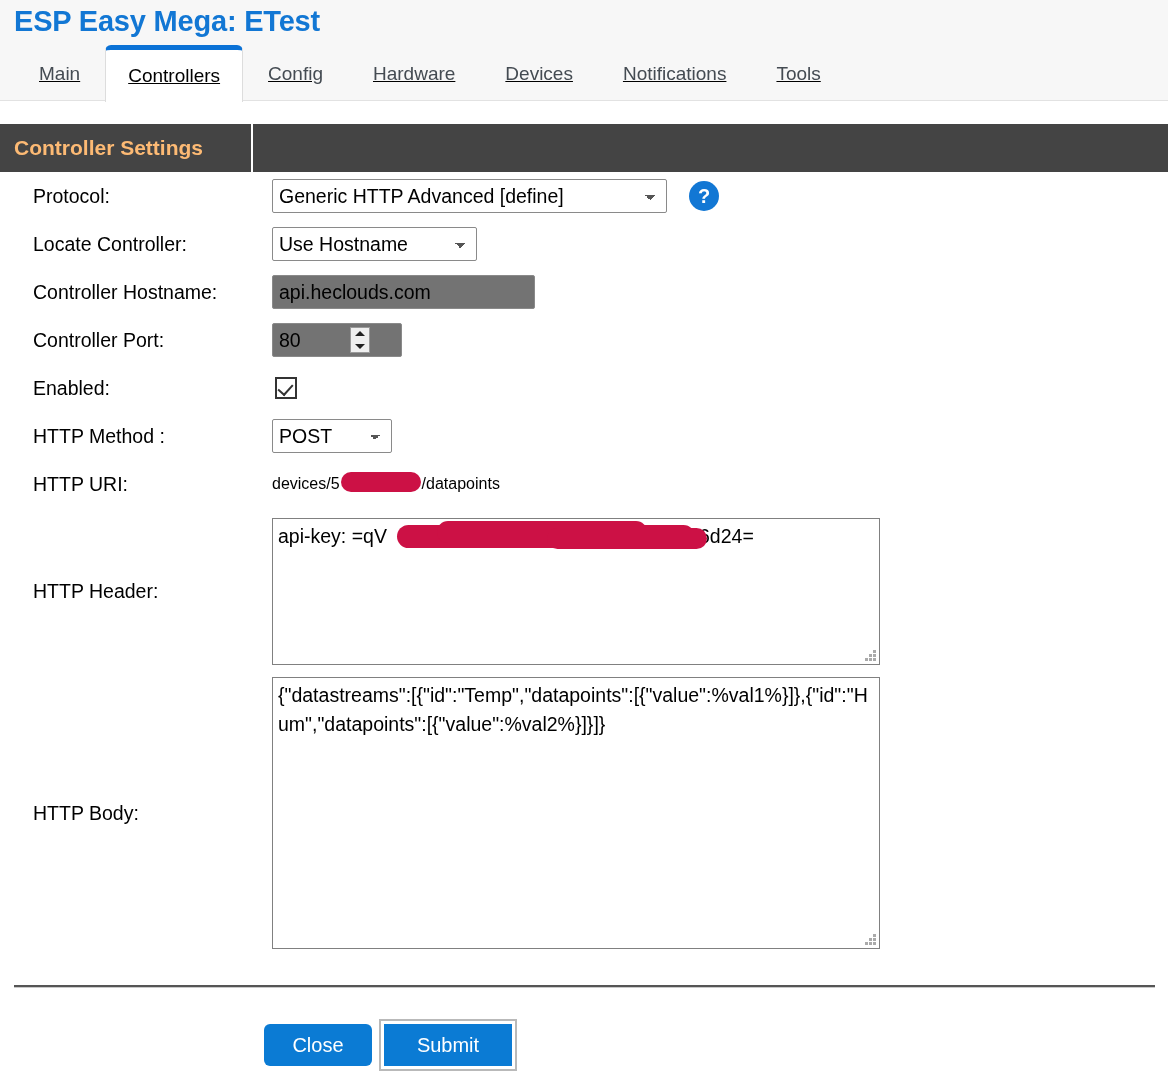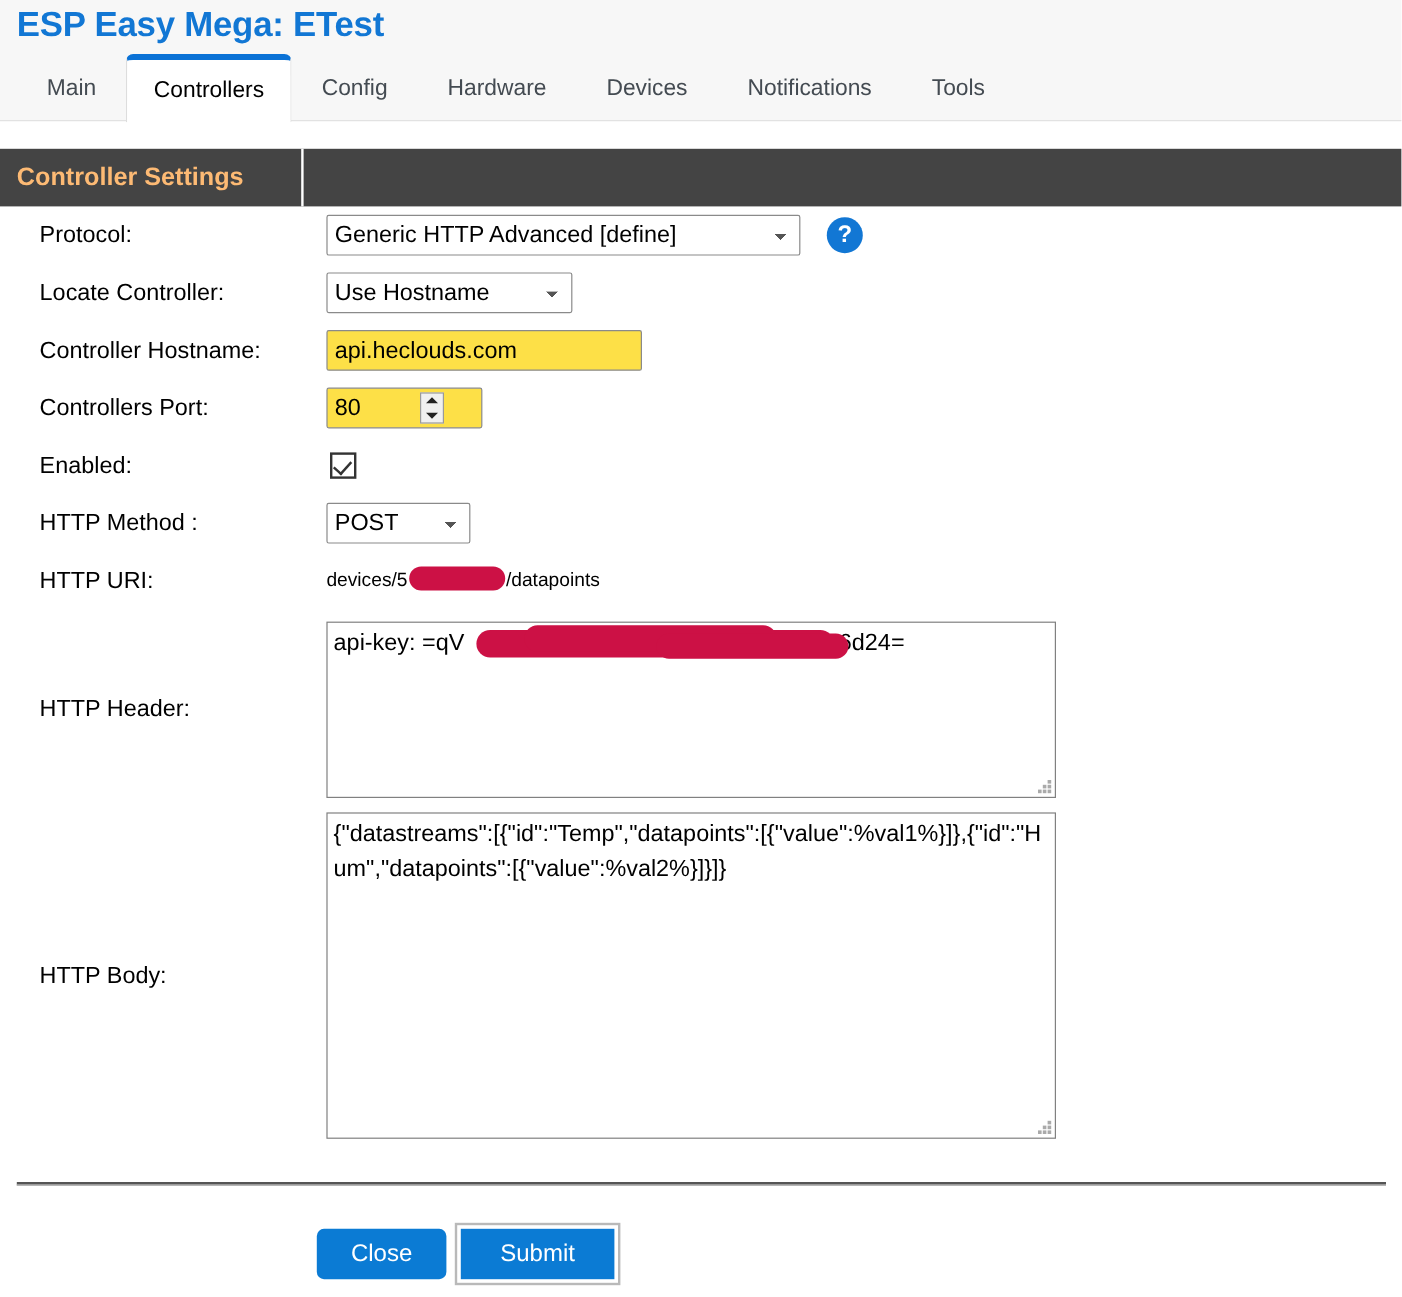--- a/index.html
+++ b/index.html
@@ -36,20 +36,21 @@
   }
   .tabs {
     position: absolute;
     left: 0;
     top: 45px;
     height: 56px;
     display: flex;
     align-items: stretch;
     padding-left: 14px;
     box-sizing: border-box;
+    text-decoration: underline;
   }
   .tab {
     font-size: 19px;
     color: #444b52;
     padding: 0 24px;
     display: flex;
     align-items: center;
     box-sizing: border-box;
     border: 1px solid transparent;
     border-bottom: none;
@@ -144,21 +145,21 @@
     padding-right: 30px;
   }
   select#protocol-select { width: 395px; }
   select#locate-select { width: 205px; }
   select#method-select { width: 120px; }
 
   input.text-ctl {
     font-family: "Liberation Sans", sans-serif;
     font-size: 19.5px;
     color: #000;
-    background: #fde047;
+    background: #737373;
     border: 1px solid #8a8a8a;
     border-radius: 2px;
     padding: 3px 6px;
     height: 34px;
     box-sizing: border-box;
   }
   input#hostname-input { width: 263px; }
 
   .spinner-wrap {
     position: relative;
@@ -428,21 +429,21 @@
   </div>
 
   <div class="row">
     <div class="label">Controller Hostname:</div>
     <div class="field">
       <input class="text-ctl" id="hostname-input" type="text" value="api.heclouds.com" style="">
     </div>
   </div>
 
   <div class="row">
-    <div class="label">Controllers Port:</div>
+    <div class="label">Controller Port:</div>
     <div class="field">
       <div class="spinner-wrap">
         <input class="text-ctl" id="port-input" type="text" value="80" style="">
         <div class="spin-btns">
           <div class="up"></div>
           <div class="dn"></div>
         </div>
       </div>
     </div>
   </div>

